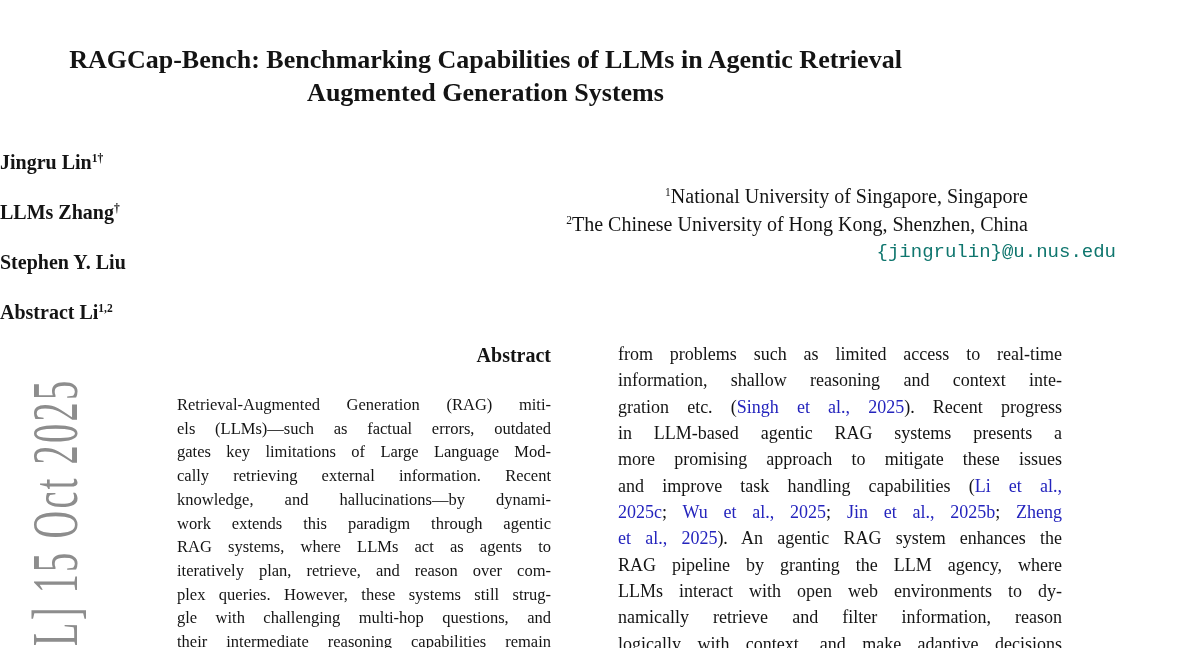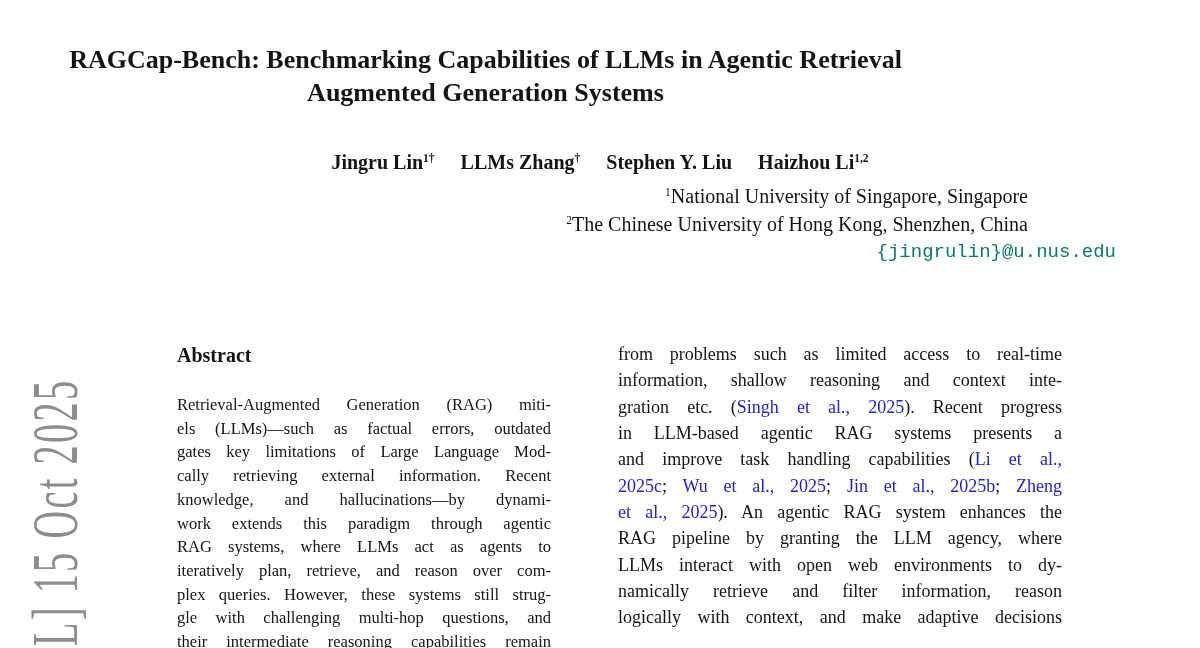--- a/index.html
+++ b/index.html
@@ -39,20 +39,21 @@
   }
   
   .authors{
     position:absolute;
     top:150px;left:0;width:1200px;
     display:flex;justify-content:center;align-items:baseline;
     gap:26px;
     font-size:20px;line-height:24px;
     font-weight:bold;
     white-space:nowrap;
+    flex-direction:column;
   }
   .authors sup,.affil sup{
     font-weight:inherit;
     font-size:11.5px;
     line-height:0;
     position:relative;top:-7px;
     vertical-align:baseline;
   }
   .affil{
     position:absolute;left:0;width:1028px;
@@ -66,21 +67,21 @@
     top:241px;left:0;width:1116px;
     text-align:right;
     font-family:"Liberation Mono","DejaVu Sans Mono",monospace;
     font-size:19px;line-height:23px;
     color:#0f766e;
   }
   
   .abs-head{
     position:absolute;
     top:343px;left:177px;width:374px;
-    text-align:left;
+    text-align:right;
     font-weight:bold;
     font-size:20px;line-height:24px;
   }
   .abs-body{
     position:absolute;
     top:393px;left:177px;width:374px;
     font-size:16.5px;
     line-height:23.7px;
     overflow:hidden;
   }
@@ -110,21 +111,21 @@
 
   <div class="title">
     <div>RAGCap-Bench: Benchmarking Capabilities of LLMs in Agentic Retrieval</div>
     <div>Augmented Generation Systems</div>
   </div>
 
   <div class="authors">
       <span><span>Jingru Lin</span><sup>1†</sup></span>
       <span><span>LLMs Zhang</span><sup>†</sup></span>
       <span><span>Stephen Y. Liu</span></span>
-      <span><span>Haizhou Li</span><sup>1,2</sup></span>
+      <span><span>Abstract Li</span><sup>1,2</sup></span>
     </div>
 
   <div class="affil affil1"><sup>1</sup><span>National University of Singapore, Singapore</span></div>
 
   <div class="affil affil2"><sup>2</sup><span>The Chinese University of Hong Kong, Shenzhen, China</span></div>
 
   <div class="email">{jingrulin}@u.nus.edu</div>
 
   <div class="abs-head">Abstract</div>
 
@@ -140,20 +141,21 @@
       <div class="jline">plex queries. However, these systems still strug-</div>
       <div class="jline">gle with challenging multi-hop questions, and</div>
       <div class="jline">their intermediate reasoning capabilities remain</div>
     </div>
 
   <div class="intro-col">
       <div class="jline"><span>from problems such as limited access to real-time</span></div>
       <div class="jline"><span>information, shallow reasoning and context inte-</span></div>
       <div class="jline"><span>gration etc. (</span><span class="cite">Singh et al., 2025</span><span>). Recent progress</span></div>
       <div class="jline"><span>in LLM-based agentic RAG systems presents a</span></div>
+      <div class="jline"><span>more promising approach to mitigate these issues</span></div>
       <div class="jline"><span>and improve task handling capabilities (</span><span class="cite">Li et al.,</span></div>
       <div class="jline"><span class="cite">2025c</span><span>; </span><span class="cite">Wu et al., 2025</span><span>; </span><span class="cite">Jin et al., 2025b</span><span>; </span><span class="cite">Zheng</span></div>
       <div class="jline"><span class="cite">et al., 2025</span><span>). An agentic RAG system enhances the</span></div>
       <div class="jline"><span>RAG pipeline by granting the LLM agency, where</span></div>
       <div class="jline"><span>LLMs interact with open web environments to dy-</span></div>
       <div class="jline"><span>namically retrieve and filter information, reason</span></div>
       <div class="jline"><span>logically with context, and make adaptive decisions</span></div>
     </div>
 
 </div>

